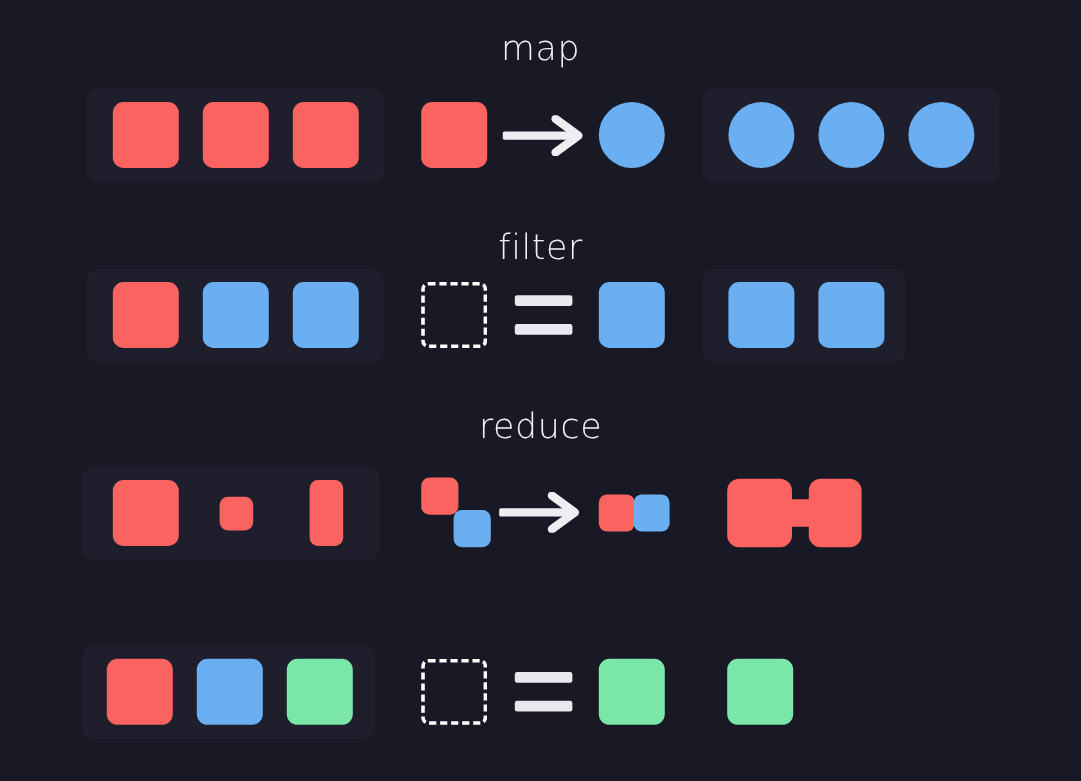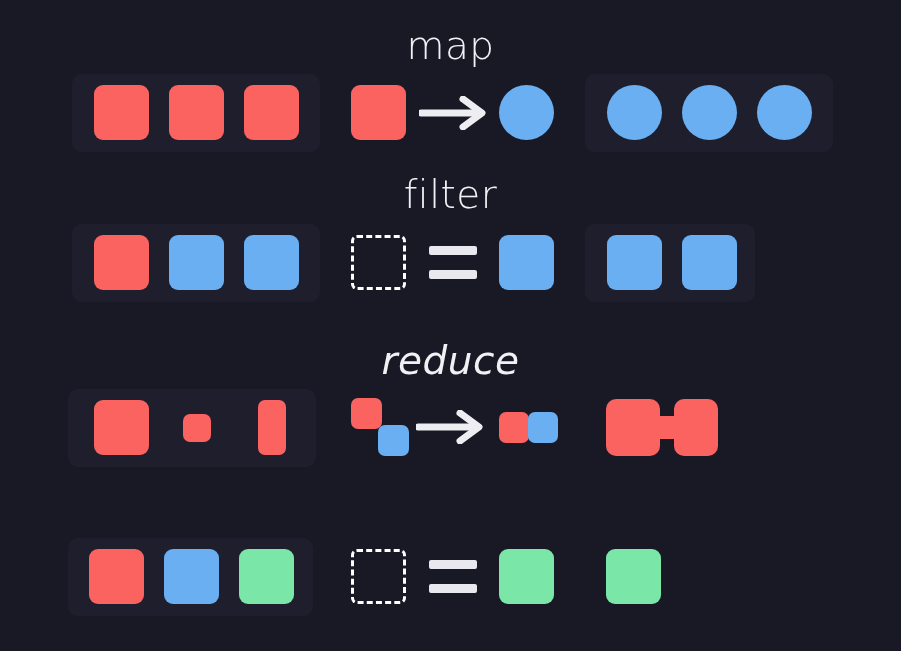--- a/index.html
+++ b/index.html
@@ -22,21 +22,21 @@
     height: 651px;
   }
   
   .row-title {
     position: absolute;
     width: 901px;
     text-align: center;
     color: #F0F0F5;
     font-family: "DejaVu Sans", sans-serif;
     font-weight: 300;
-    font-size: 39px;
+    font-size: 29px;
     line-height: 1;
     letter-spacing: 0.5px;
     white-space: nowrap;
   }
   
   .tray {
     position: absolute;
     background: #1E1E2D;
     border-radius: 10px;
     box-sizing: border-box;
@@ -108,39 +108,39 @@
       <path d="M44 3 L63 17 L44 31" stroke="#EDEDF2" stroke-width="7" stroke-linecap="round" stroke-linejoin="round" fill="none"></path>
     </svg>
   </div>
   <div class="shape circle c-blue" style="left:499px; top:85px; width:55px; height:55px;"></div>
 
   <div class="tray" style="left:585px; top:74px; width:248px; height:78px;"></div>
   <div class="shape circle c-blue" style="left:607px; top:85px; width:55px; height:55px;"></div>
   <div class="shape circle c-blue" style="left:682px; top:85px; width:55px; height:55px;"></div>
   <div class="shape circle c-blue" style="left:757px; top:85px; width:55px; height:55px;"></div>
 
-  <div class="row-title" style="top:175px;">filter</div>
+  <div class="row-title" style="top:192px;">filter</div>
 
   <div class="tray" style="left:72px; top:224px; width:248px; height:78px;"></div>
   <div class="shape sq c-red" style="left:94px; top:235px; width:55px; height:55px;"></div>
   <div class="shape sq c-blue" style="left:169px; top:235px; width:55px; height:55px;"></div>
   <div class="shape sq c-blue" style="left:244px; top:235px; width:55px; height:55px;"></div>
 
   <div class="shape dashed" style="left:351px; top:235px; width:55px; height:55px;"></div>
   <div class="equals" style="left:429px; top:246px; width:48px; height:33px;">
     <span class="bar top"></span>
     <span class="bar bot"></span>
   </div>
   <div class="shape sq c-blue" style="left:499px; top:235px; width:55px; height:55px;"></div>
 
   <div class="tray" style="left:585px; top:224px; width:170px; height:78px;"></div>
   <div class="shape sq c-blue" style="left:607px; top:235px; width:55px; height:55px;"></div>
   <div class="shape sq c-blue" style="left:682px; top:235px; width:55px; height:55px;"></div>
 
-  <div class="row-title" style="top:341px;font-style:italic;">reduce</div>
+  <div class="row-title" style="top:341px;">reduce</div>
 
   <div class="tray" style="left:68px; top:389px; width:248px; height:78px;"></div>
   <div class="shape sq c-red" style="left:94px; top:400px; width:55px; height:55px;"></div>
   <div class="shape sq-s c-red" style="left:183px; top:414px; width:28px; height:28px;"></div>
   <div class="shape sq-s c-red" style="left:258px; top:400px; width:28px; height:55px;"></div>
 
   <div class="shape sq-s c-red" style="left:351px; top:398px; width:31px; height:31px;"></div>
   <div class="shape sq-s c-blue" style="left:378px; top:425px; width:31px; height:31px;"></div>
   <div class="arrow" style="left:416px; top:410px;">
     <svg width="70" height="34" viewBox="0 0 70 34" fill="none">

